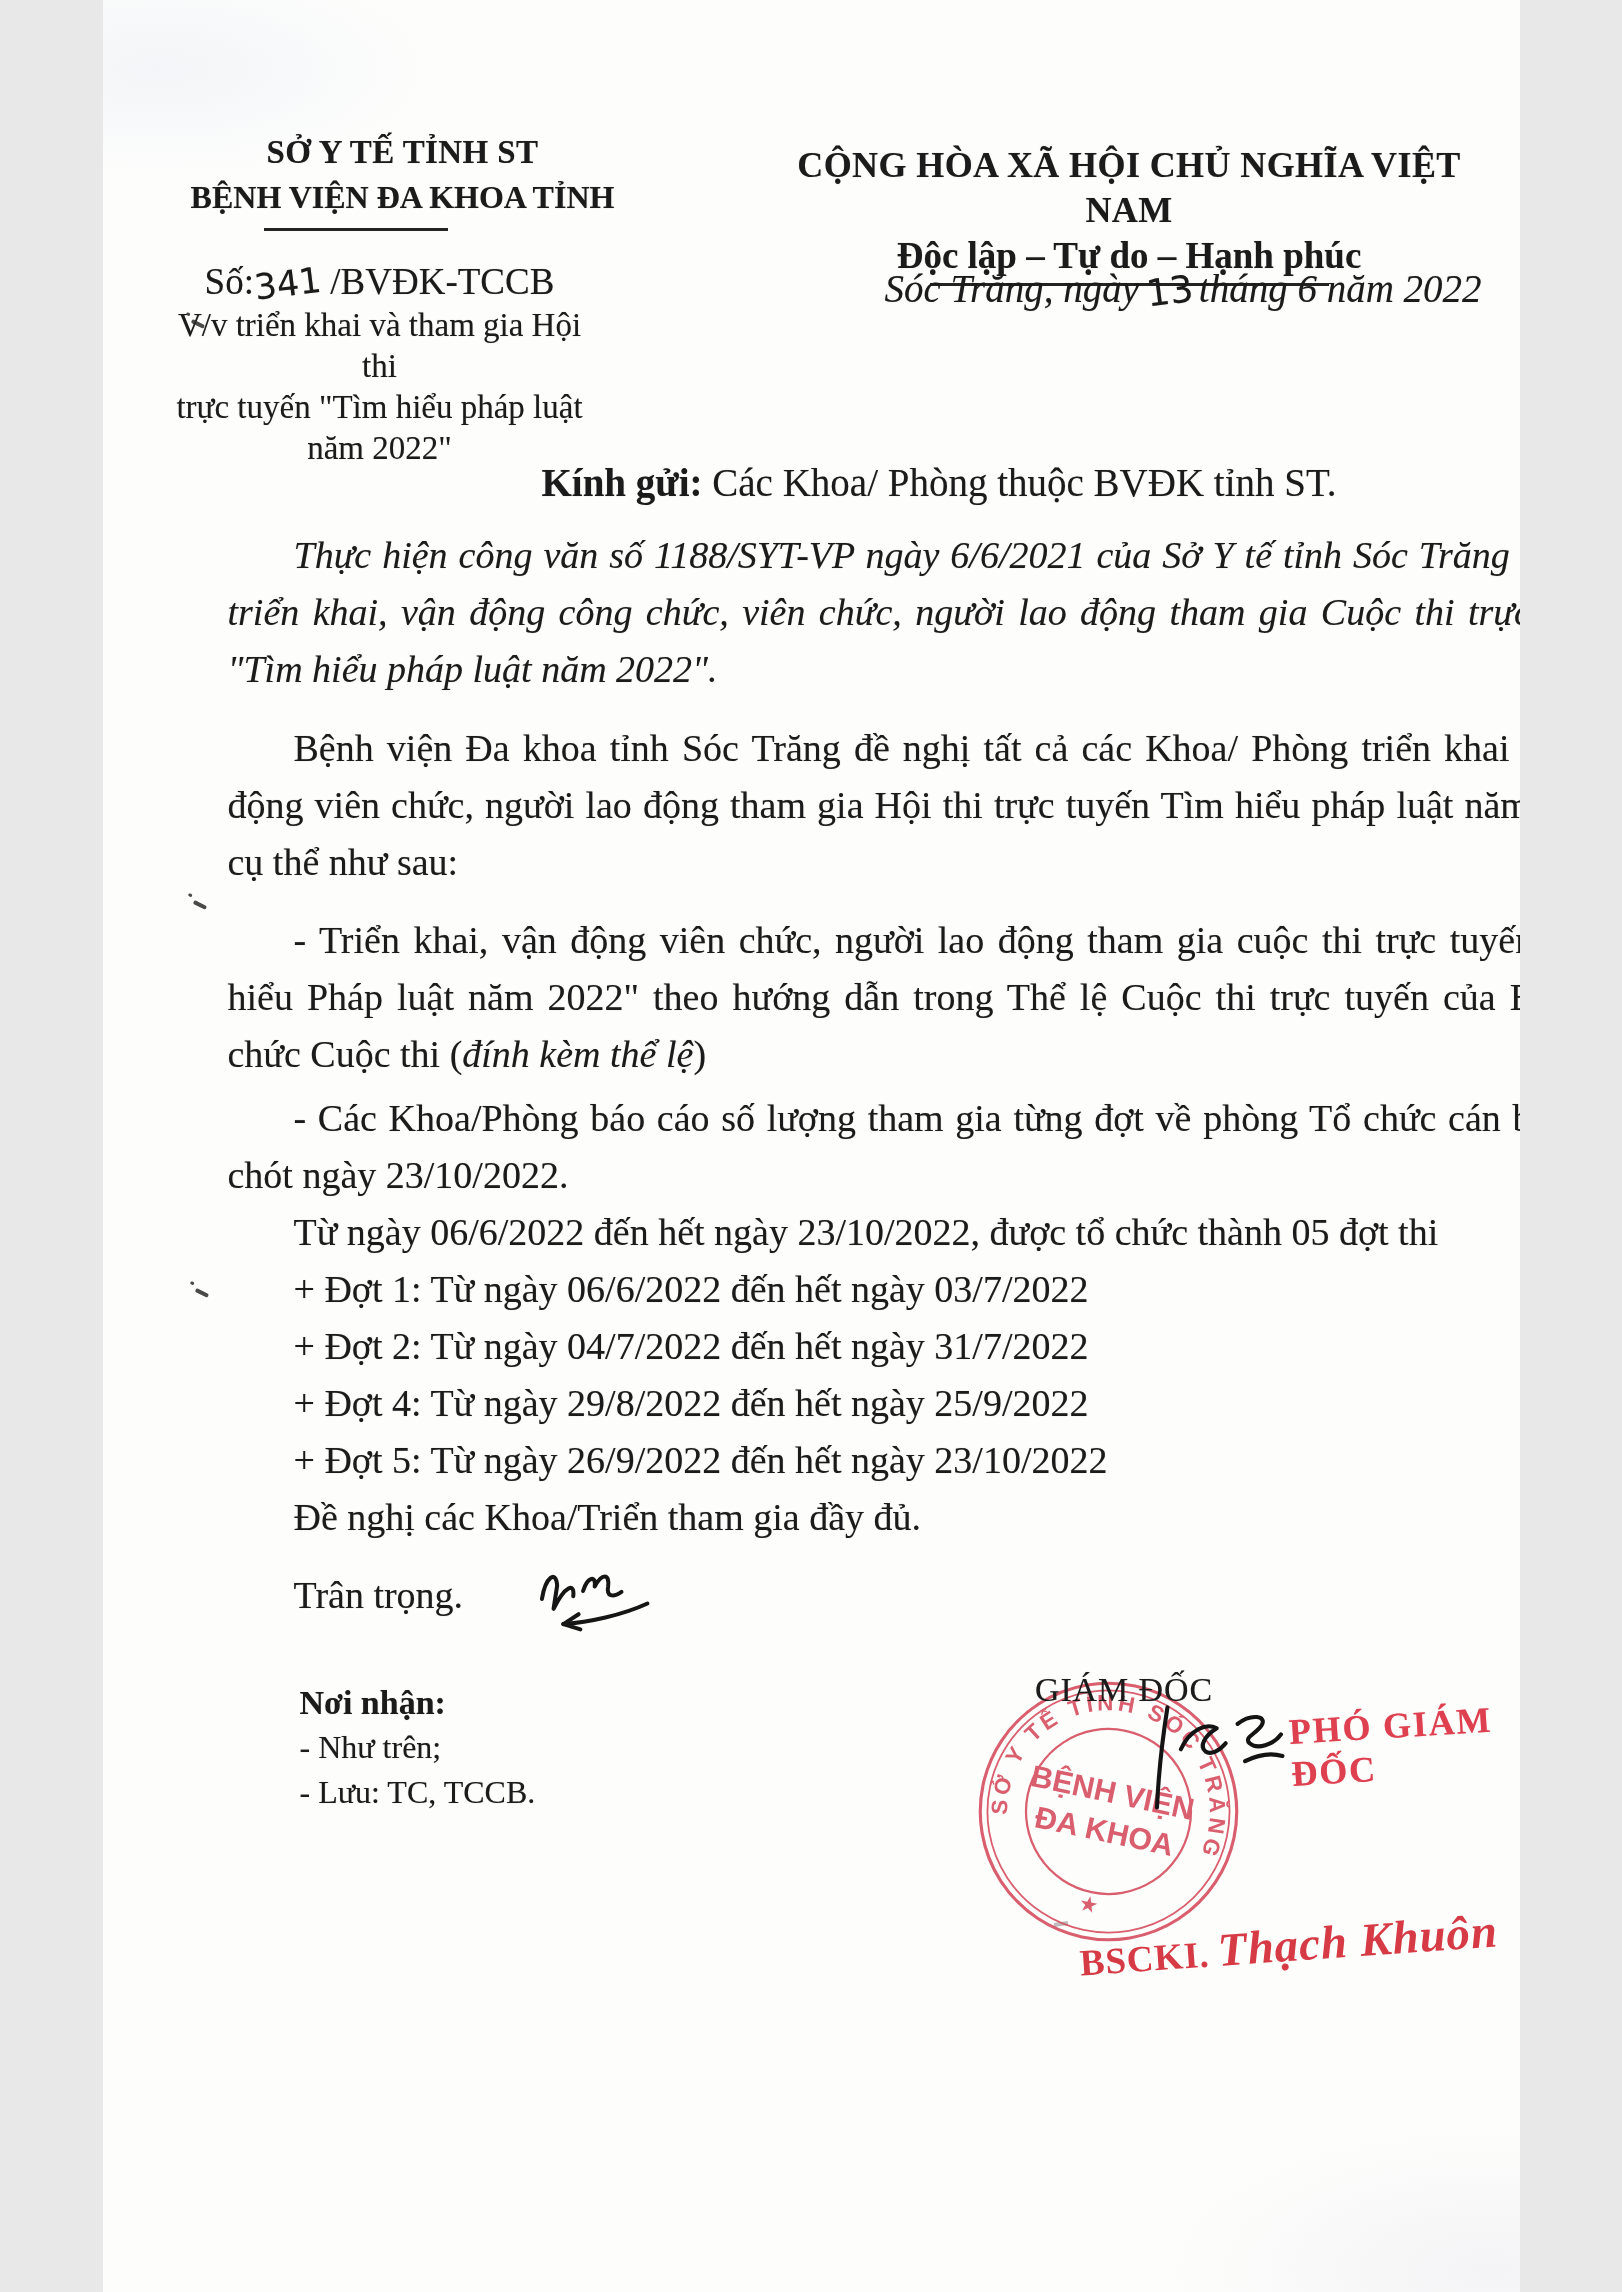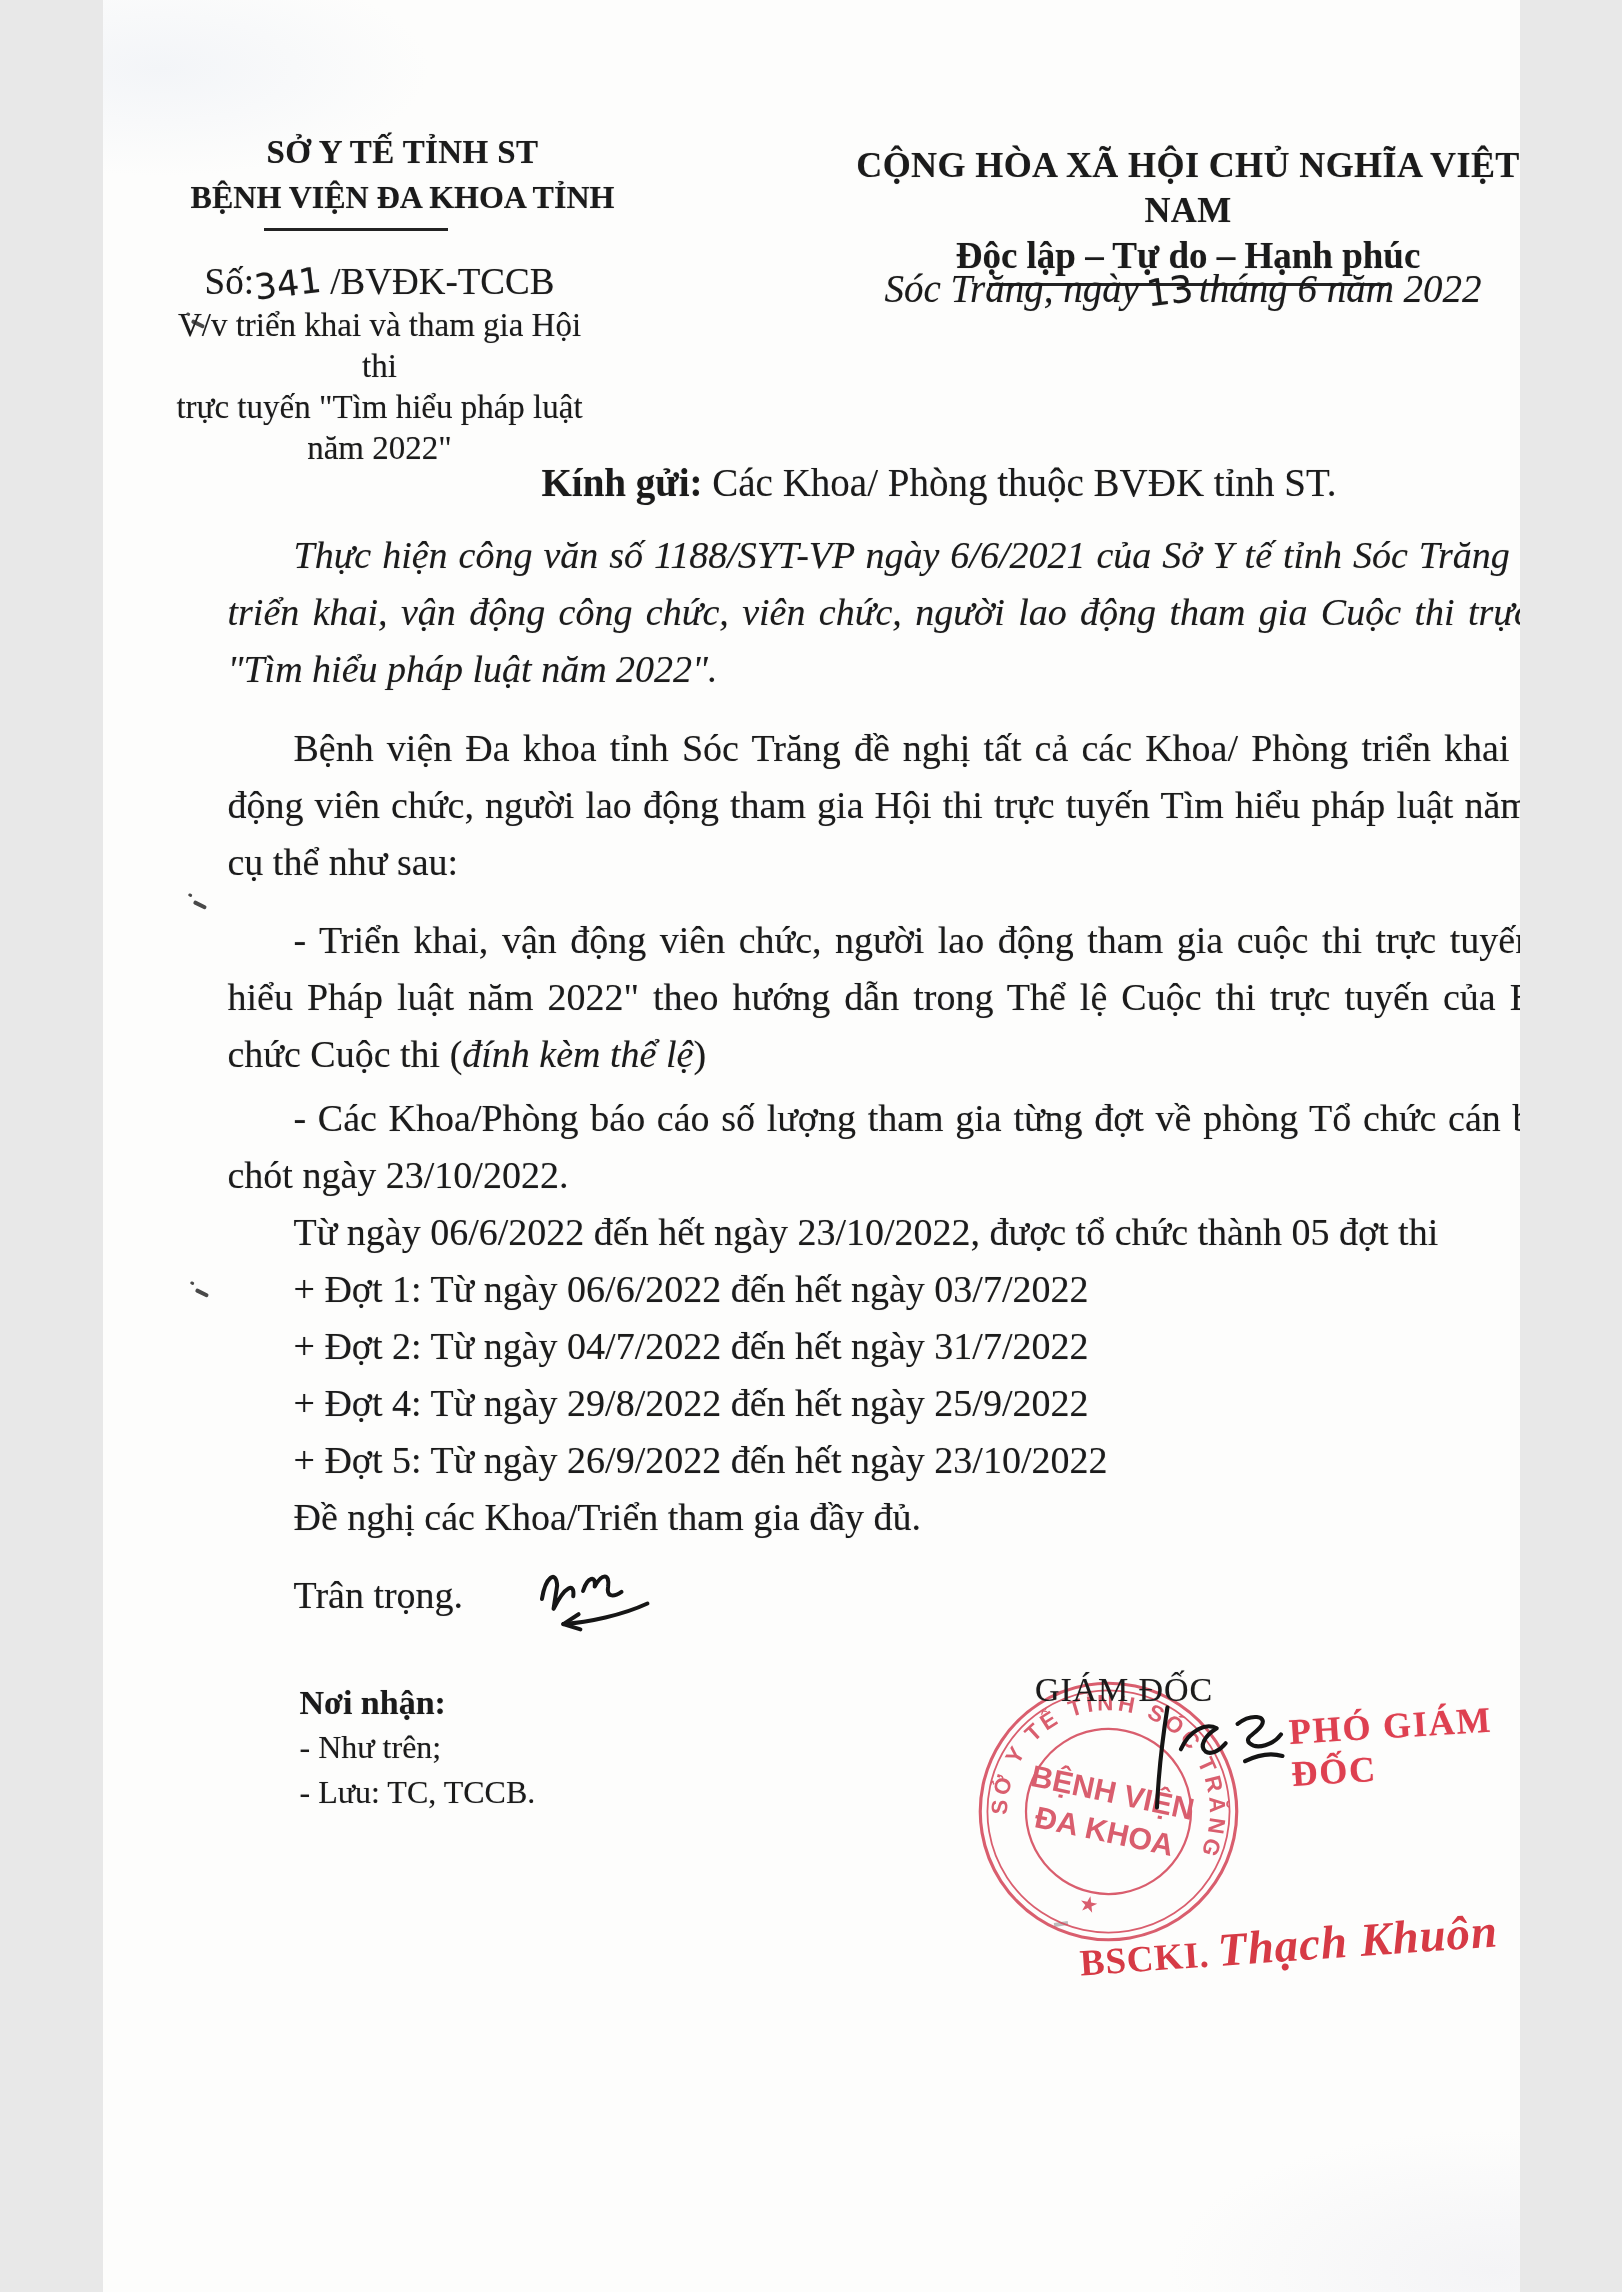--- a/index.html
+++ b/index.html
@@ -20,21 +20,21 @@
 
   
   .hdr-left{position:absolute; left:85px; top:131px; width:430px; text-align:center;}
   .hl1{font-size:33px; font-weight:700; letter-spacing:0.4px; line-height:43px;}
   .hl2{font-size:32px; font-weight:700; line-height:47px;}
   .hl-rule{width:184px; border-top:3.6px solid #232323; margin:7.2px auto 0; transform:translateX(-47px);}
   .so-line{margin-top:27px; font-size:37px; line-height:47px; transform:translateX(-23px);}
   .hand{font-family:"DejaVu Sans", sans-serif; display:inline-block; transform:rotate(-7deg) translateY(1.8px); font-size:.95em;}
   .subject{font-size:33px; line-height:41px; transform:translateX(-23px);}
 
-  .hdr-right{position:absolute; left:712px; top:143px; width:747px; text-align:center;}
+  .hdr-right{position:absolute; left:653px; top:143px; width:747px; text-align:center;}
   .hr1{font-size:36px; font-weight:700; line-height:45px; letter-spacing:0.4px;}
   .hr2{font-size:37px; font-weight:700; line-height:45px;}
   .hr-rule{width:399px; border-top:3.6px solid #232323; margin:4.5px auto 0;}
   .date-line{position:absolute; left:782px; top:266px; font-style:italic; font-size:39px; white-space:nowrap;}
   .date-line .hand{margin:0 5.4px 0 7.2px; font-style:normal; font-weight:500;}
 
   
   .salutation{position:absolute; left:439px; top:460px; font-size:39px; white-space:nowrap;}
   .salutation b{font-weight:700;}
 

